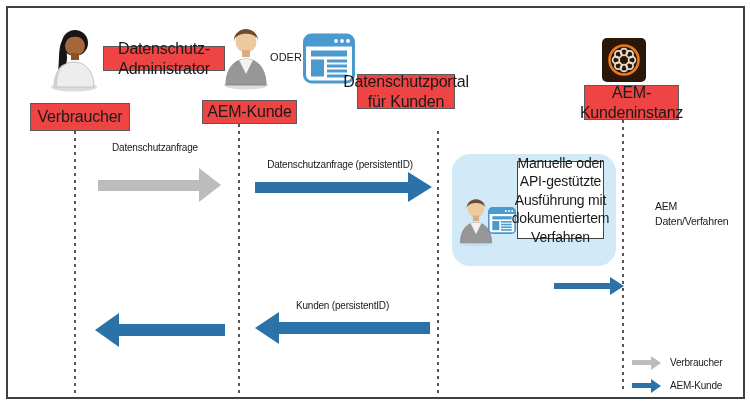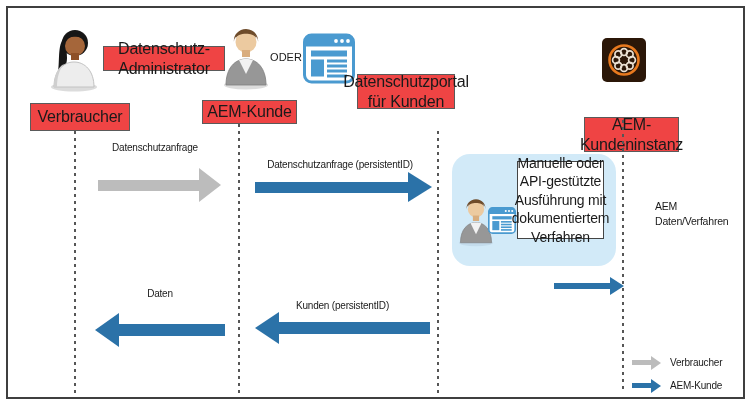--- a/index.html
+++ b/index.html
@@ -121,21 +121,21 @@
         <circle cx="27.7" cy="27.7" r="3.4"></circle>
       <circle cx="22" cy="30" r="3.4"></circle>
         <circle cx="16.3" cy="27.7" r="3.4"></circle>
       <circle cx="14" cy="22" r="3.4"></circle>
         <circle cx="16.3" cy="16.3" r="3.4"></circle>
       <circle cx="22" cy="14" r="3.4"></circle>
         <circle cx="27.7" cy="16.3" r="3.4"></circle>
     </g>
   </svg>
 
-  <div class="labelbox" style="left:584px;top:85px;width:93px;height:33px;margin-top:32px;">
+  <div class="labelbox" style="left:584px;top:85px;width:93px;height:33px;">
     <span class="preline">AEM-
 Kundeninstanz</span>
   </div>
 
   <div class="labelbox" style="left:30px;top:103px;width:98px;height:26px;">
     <span>Verbraucher</span>
   </div>
 
   <div class="labelbox" style="left:202px;top:100px;width:93px;height:22px;">
     <span>AEM-Kunde</span>
@@ -190,21 +190,20 @@
   </div>
 
   <div class="aemapis preline">AEM
 Daten/Verfahren</div>
 
   <div class="arr blue a5">
       <div class="tail"></div>
       <div class="head"></div>
     </div>
 
-  <div class="msg" style="left:95px;top:288px;width:130px;">Daten</div>
   <div class="arr blue a3">
       <div class="head"></div>
       <div class="tail"></div>
     </div>
 
   <div class="msg" style="left:250px;top:300px;width:185px;">Kunden (persistentID)</div>
   <div class="arr blue a4">
       <div class="head"></div>
       <div class="tail"></div>
     </div>

